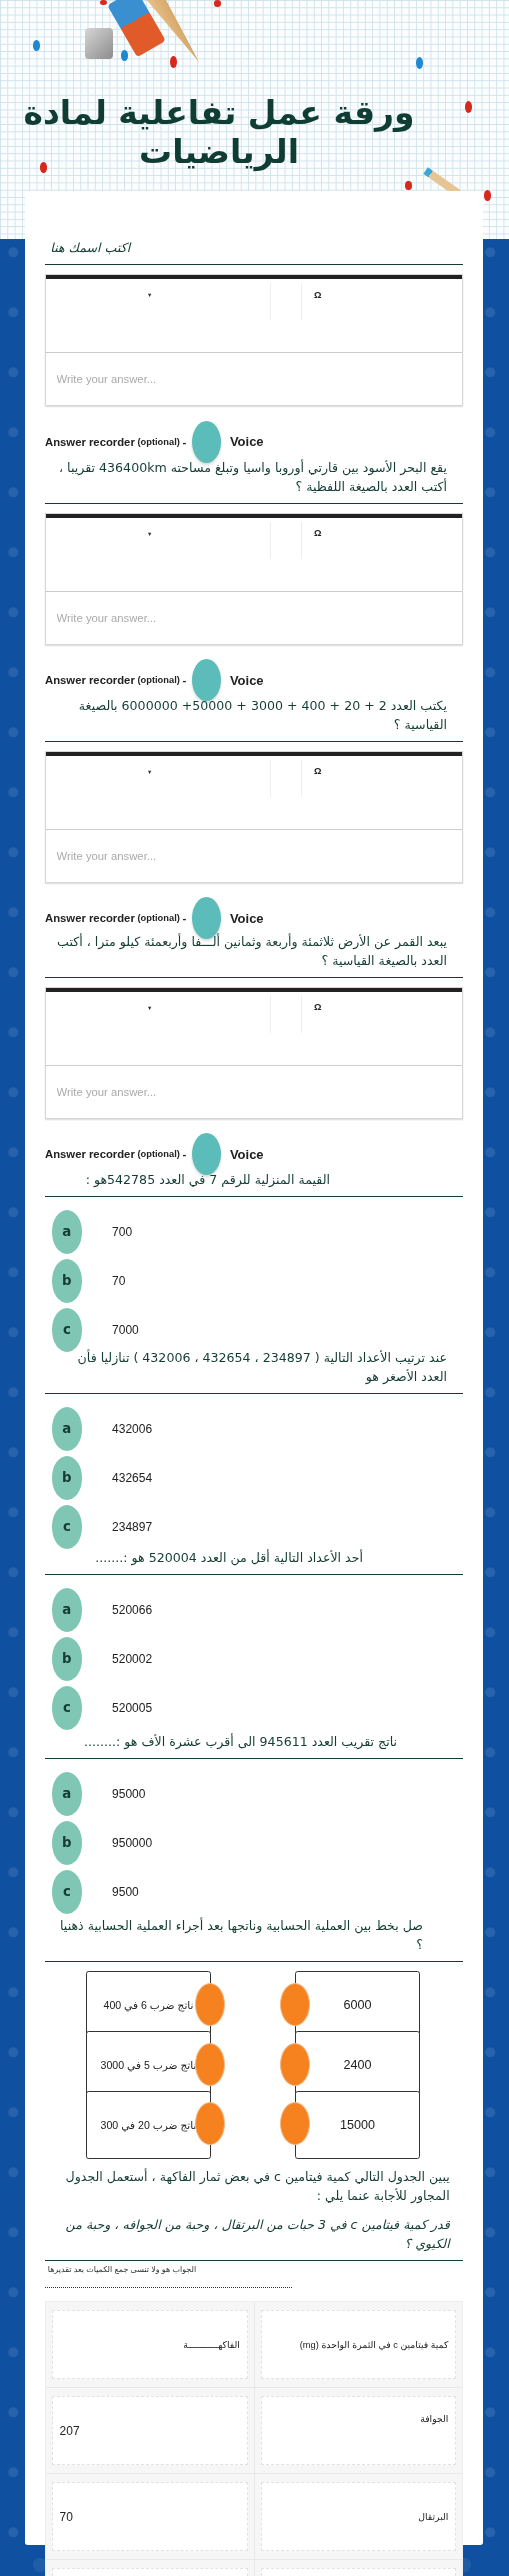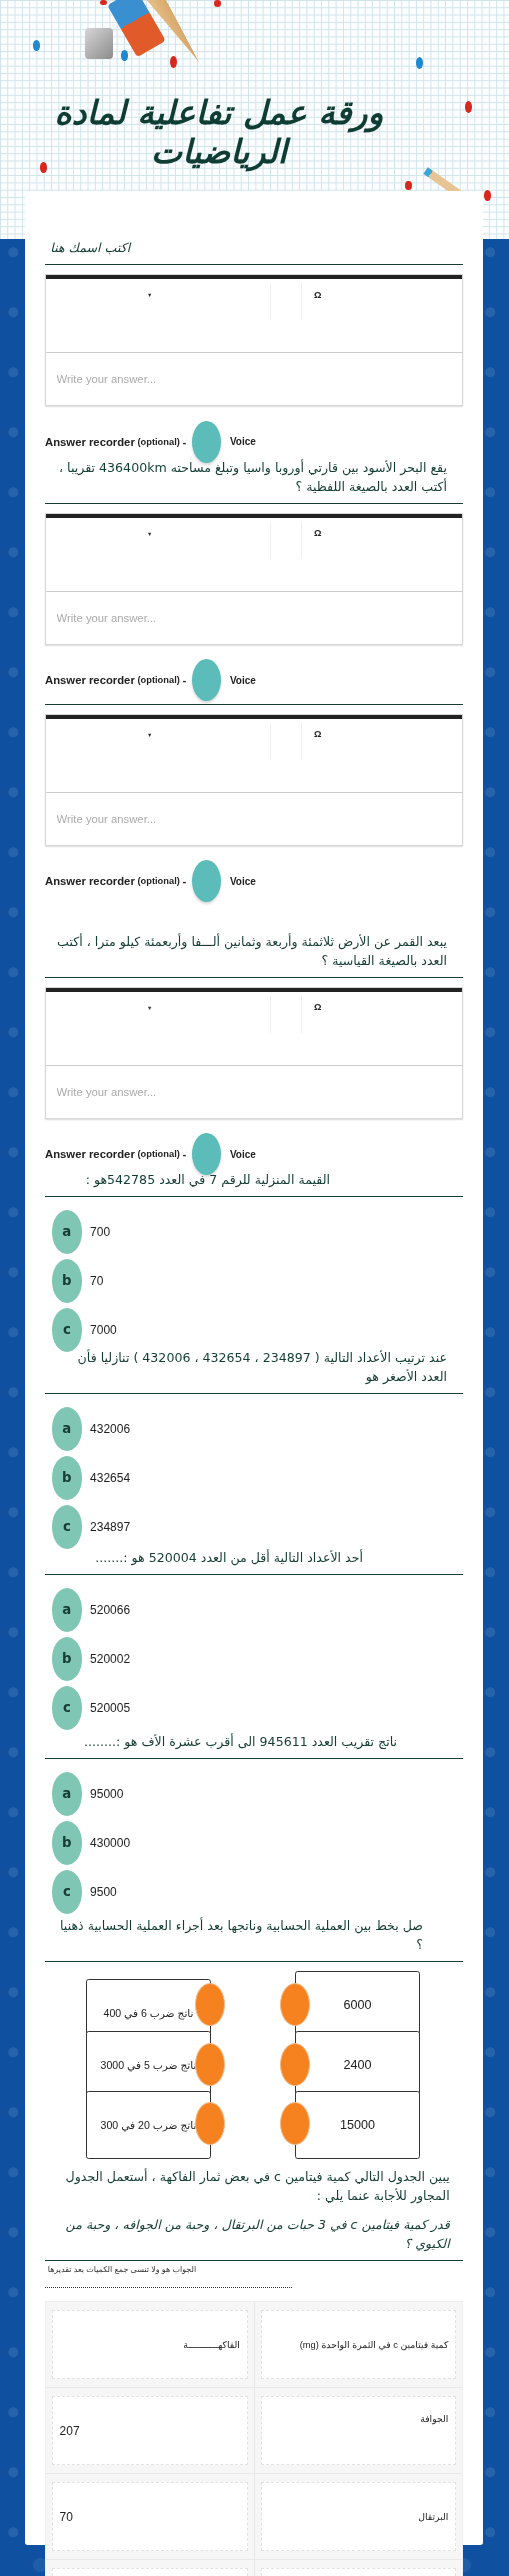--- a/index.html
+++ b/index.html
@@ -30,21 +30,21 @@
   .deco-eraser { position:absolute; left:120px; top:-6.6px; width:33px; height:60px; transform:rotate(-30deg);
     background:linear-gradient(#3a8fd0 0 45%, #e05a2a 45% 100%); border-radius:4px; }
   .deco-ruler { position:absolute; left:159px; top:-20px; width:20px; height:93px; transform:rotate(-28deg);
     background:linear-gradient(90deg,#e9c48f,#d7a86a); clip-path:polygon(0 0,100% 0,100% 100%); }
   .deco-sharpener { position:absolute; left:85px; top:28px; width:28px; height:30.5px; border-radius:4px;
     background:linear-gradient(135deg,#d6d6d6,#8c8c8c); }
   .deco-pencil { position:absolute; left:422px; top:178px; width:40px; height:8px; transform:rotate(35deg);
     background:linear-gradient(90deg,#3aa7d6 0 15%, #e6c493 15% 100%); }
   .title {
     position:absolute; left:0; top:93px; width:438px; text-align:center; direction:rtl;
-    font-family:"DejaVu Sans", sans-serif; font-size:33px; font-weight:bold; color:#0f3d34;font-style:italic;
+    font-family:"DejaVu Sans", sans-serif; font-size:33px; font-weight:bold; color:#0f3d34;
   }
   .card {
     position:absolute; left:25px; top:191px; width:458px; height:2354px;
     background:#fff; border-radius:2.7px;
   }
   .q { position:absolute; left:20px; width:418px; }
   .q-text {
     direction:rtl; text-align:right; font-size:12.6px; line-height:18.6px; color:#133c33;
     font-family:"DejaVu Sans", sans-serif; padding:0 16px 0 6.6px;
   }
@@ -59,27 +59,27 @@
     border:none; outline:none; width:100%; height:100%; box-sizing:border-box;
     padding:0 10.6px; font-size:11.3px; color:#333; font-family:"Liberation Sans", sans-serif; background:transparent;
   }
   .answer input::placeholder { color:#aaa; }
   .recorder { margin-top:14.6px; display:flex; align-items:center; font-family:"Liberation Sans", sans-serif; }
   .rec-label { font-weight:bold; font-size:11.3px; color:#222; }
   .rec-opt { font-weight:bold; font-size:9.3px; color:#222; margin-left:2.7px; }
   .rec-dash { font-weight:bold; font-size:11.3px; margin-left:2.7px; }
   .rec-btn { width:29px; height:42px; border-radius:50%; background:#5cbcb9; margin:0 9.3px 0 5.3px;
     box-shadow:0 2px 2.7px rgba(0,0,0,0.15); }
-  .rec-voice { font-weight:bold; font-size:10px; color:#222; }
+  .rec-voice { font-weight:bold; font-size:13px; color:#222; }
   .options { margin-top:10.6px; }
   .opt { display:flex; align-items:center; height:49px; margin-bottom:0px; }
   .opt-badge { width:30.5px; height:44px; border-radius:50%; background:#7fc6b4; display:flex; align-items:center;
     justify-content:center; font-family:"DejaVu Sans", sans-serif; font-weight:bold; font-size:13.3px; color:#173b35;
     margin-left:6.6px; }
-  .opt-text { margin-left:8px; font-size:12px; color:#222; }
+  .opt-text { margin-left:30px; font-size:12px; color:#222; }
   .match { position:relative; height:199px; margin-top:9.3px; }
   .m-box { position:absolute; width:123px; height:66px; border:0.7px solid #333; border-radius:2.7px; background:#fff;
     display:flex; align-items:center; justify-content:center; font-size:12.6px; color:#222; }
   .m-box.left { left:41px; direction:rtl; font-size:10.6px; }
   .m-box.right { left:250px; }
   .m-dot { position:absolute; width:28px; height:41px; border-radius:50%; background:#f5821f; border:1.3px solid #f1b98a; }
   .hint { direction:rtl; text-align:left; font-size:8px; color:#333; margin-top:4px; padding-left:2.7px; }
   .dotted { margin-top:13.3px; width:247px; border-bottom:1.3px dotted #333; }
   .grid { margin-top:13.3px; border:0.7px solid #eee; background:#f6f6f6; }
   .g-row { display:flex; border-bottom:0.7px solid #e8e8e8; height:85px; }
@@ -155,20 +155,21 @@
     <div class="recorder">
       <span class="rec-label">Answer recorder</span>
       <span class="rec-opt">(optional)</span>
       <span class="rec-dash">-</span>
       <div class="rec-btn"></div>
       <span class="rec-voice">Voice</span>
     </div>
   </div>
 
   <div class="q" style="top:506px;">
+    <div class="q-text">يكتب العدد 2 + 20 + 400 + 3000 + 50000+ 6000000 بالصيغة القياسية ؟</div>
     <div class="q-rule"></div>
     <div class="editor">
       <div class="toolbar">
         <span class="tb-drop">▾</span>
         <div class="tb-sep" style="left:224px;"></div>
         <div class="tb-sep" style="left:255px;"></div>
         <span class="tb-omega">Ω</span>
       </div>
       <div class="answer">
         <input type="text" placeholder="Write your answer..." style="">
@@ -266,34 +267,34 @@
   <div class="q" style="top:1542px;">
     <div class="q-text" style="padding-right:66px;">ناتج تقريب العدد 945611 الى أقرب عشرة الأف هو :........</div>
     <div class="q-rule"></div>
     <div class="options">
       <div class="opt">
         <div class="opt-badge">a</div>
         <span class="opt-text">95000</span>
       </div>
       <div class="opt">
         <div class="opt-badge">b</div>
-        <span class="opt-text">430000</span>
+        <span class="opt-text">950000</span>
       </div>
       <div class="opt">
         <div class="opt-badge">c</div>
         <span class="opt-text">9500</span>
       </div>
     </div>
   </div>
 
   <div class="q" style="top:1726px;">
     <div class="q-text" style="padding-right:40px;">صل بخط بين العملية الحسابية وناتجها بعد أجراء العملية الحسابية ذهنيا ؟</div>
     <div class="q-rule"></div>
     <div class="match">
-      <div class="m-box left" style="top:8px;">ناتج ضرب 6 في 400</div>
+      <div class="m-box left" style="top:0px;">ناتج ضرب 6 في 400</div>
       <div class="m-box left" style="top:60px;">ناتج ضرب 5 في 3000</div>
       <div class="m-box left" style="top:120px;">ناتج ضرب 20 في 300</div>
       <div class="m-box right" style="top:0px;">6000</div>
       <div class="m-box right" style="top:60px;">2400</div>
       <div class="m-box right" style="top:120px;">15000</div>
       <div class="m-dot" style="left:150px;top:12px;"></div>
       <div class="m-dot" style="left:150px;top:72px;"></div>
       <div class="m-dot" style="left:150px;top:131px;"></div>
       <div class="m-dot" style="left:235px;top:12px;"></div>
       <div class="m-dot" style="left:235px;top:72px;"></div>

